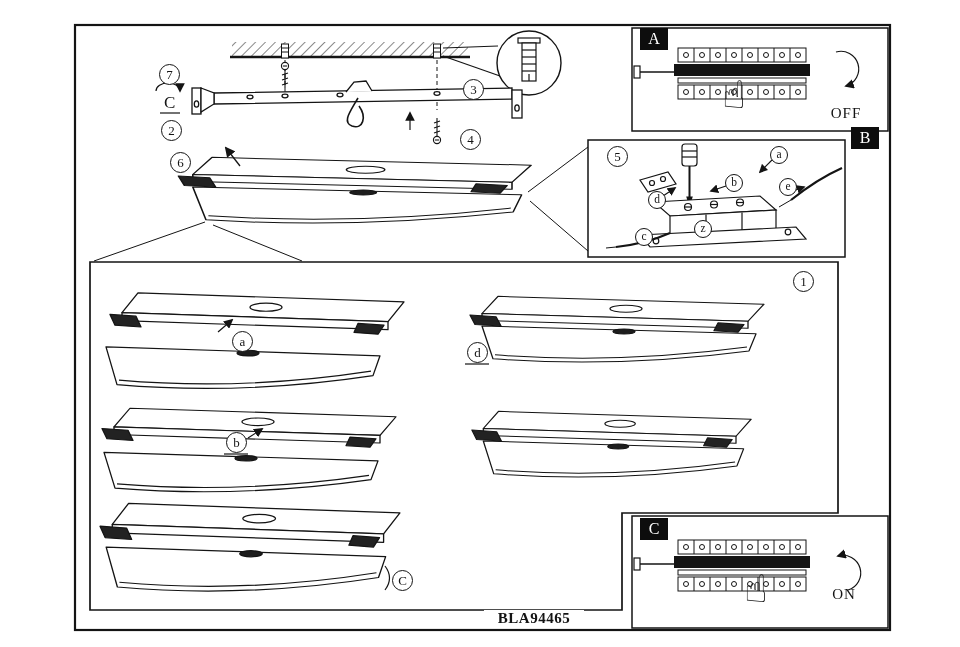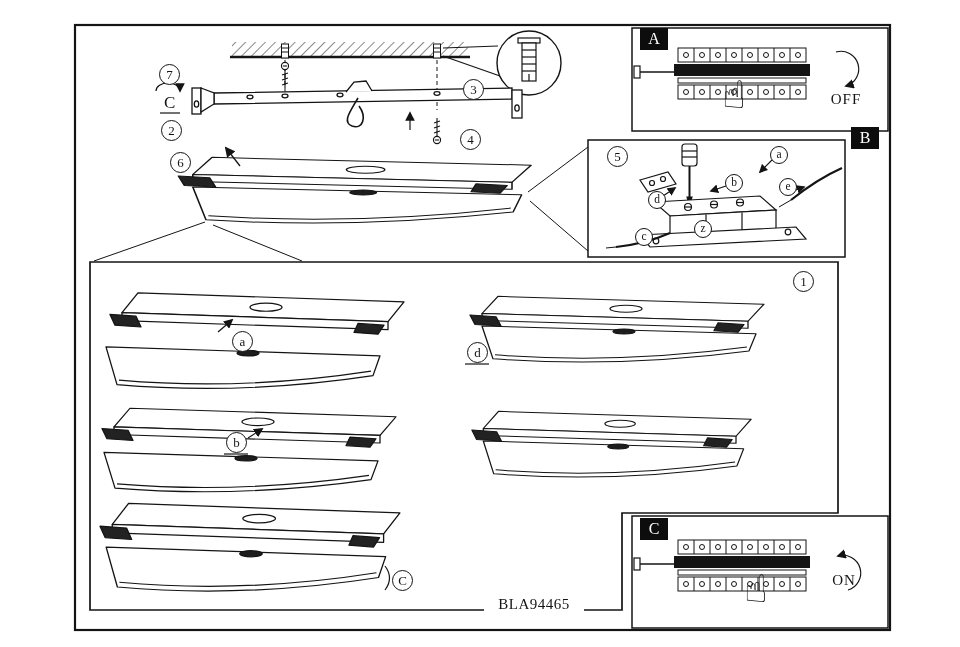--- a/index.html
+++ b/index.html
@@ -6,25 +6,25 @@
   .page{position:relative;width:960px;height:647px;background:#ffffff;overflow:hidden;
         font-family:"Liberation Serif",serif;color:#141414;}
   svg.linework{position:absolute;left:0;top:0;z-index:1;}
   .badge{position:absolute;width:28px;height:22px;background:#0d0d0d;color:#ffffff;
          display:flex;align-items:center;justify-content:center;
          font-size:16px;font-family:"Liberation Serif",serif;z-index:4;}
   .clabel{position:absolute;width:19px;height:19px;border:1.4px solid #141414;border-radius:50%;
           background:#ffffff;display:flex;align-items:center;justify-content:center;
           font-size:13px;line-height:1;z-index:3;}
   .clabel.small{width:16px;height:16px;font-size:11.5px;border-width:1.2px;}
-  .txt{position:absolute;z-index:3;color:#141414;}
+  .txt{position:absolute;z-index:3;color:#141414;margin-top:14px;}
   .turnletter{position:absolute;font-size:17px;z-index:3;}
   .hand{position:absolute;font-size:38px;line-height:1;z-index:2;color:#141414;
         font-family:"DejaVu Sans",sans-serif;}
-  .code{background:#ffffff;}
+  .code{background:#ffffff;font-weight:bold;}
 </style>
 </head>
 <body>
 
 <div class="page">
 
 <svg class="linework" width="960" height="647" viewBox="0 0 960 647">
   <defs>
     <marker id="ah" markerWidth="8" markerHeight="8" refX="6.5" refY="4" orient="auto">
       <path d="M0,0 L8,4 L0,8 Z" fill="#141414"></path>

